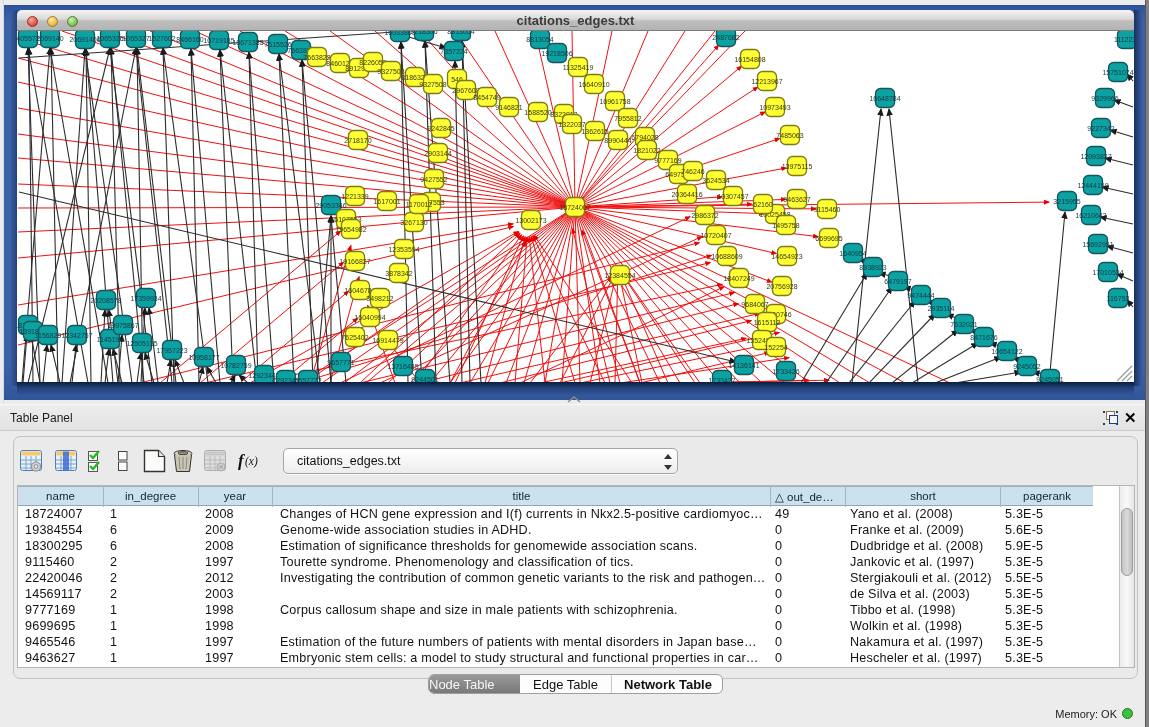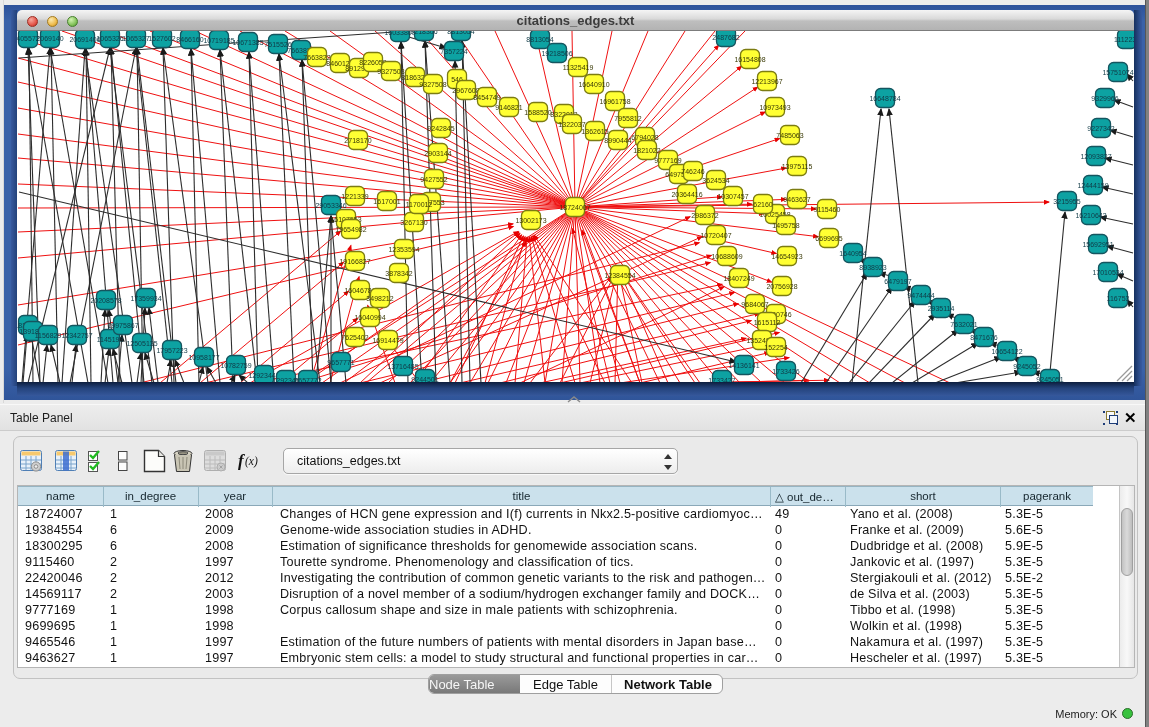--- a/index.html
+++ b/index.html
@@ -971,27 +971,26 @@
     <span class="c" style="left:850px">Jankovic et al. (1997)</span>
     <span class="c" style="left:1005px">5.3E-5</span>
   </div>
 <div class="tr" style="top:570px">
     <span class="c" style="left:25px">22420046</span>
     <span class="c" style="left:110px">2</span>
     <span class="c" style="left:205px">2012</span>
     <span class="c" style="left:280px">Investigating the contribution of common genetic variants to the risk and pathogen…</span>
     <span class="c" style="left:775px">0</span>
     <span class="c" style="left:850px">Stergiakouli et al. (2012)</span>
-    <span class="c" style="left:1005px">5.5E-2</span>
+    <span class="c" style="left:1005px">5.5E-5</span>
   </div>
 <div class="tr" style="top:586px">
     <span class="c" style="left:25px">14569117</span>
     <span class="c" style="left:110px">2</span>
     <span class="c" style="left:205px">2003</span>
-    <span class="c" style="left:280px">Disruption of a novel member of a sodium/hydrogen exchanger family and DOCK…</span>
     <span class="c" style="left:775px">0</span>
     <span class="c" style="left:850px">de Silva et al. (2003)</span>
     <span class="c" style="left:1005px">5.3E-5</span>
   </div>
 <div class="tr" style="top:602px">
     <span class="c" style="left:25px">9777169</span>
     <span class="c" style="left:110px">1</span>
     <span class="c" style="left:205px">1998</span>
     <span class="c" style="left:280px">Corpus callosum shape and size in male patients with schizophrenia.</span>
     <span class="c" style="left:775px">0</span>

